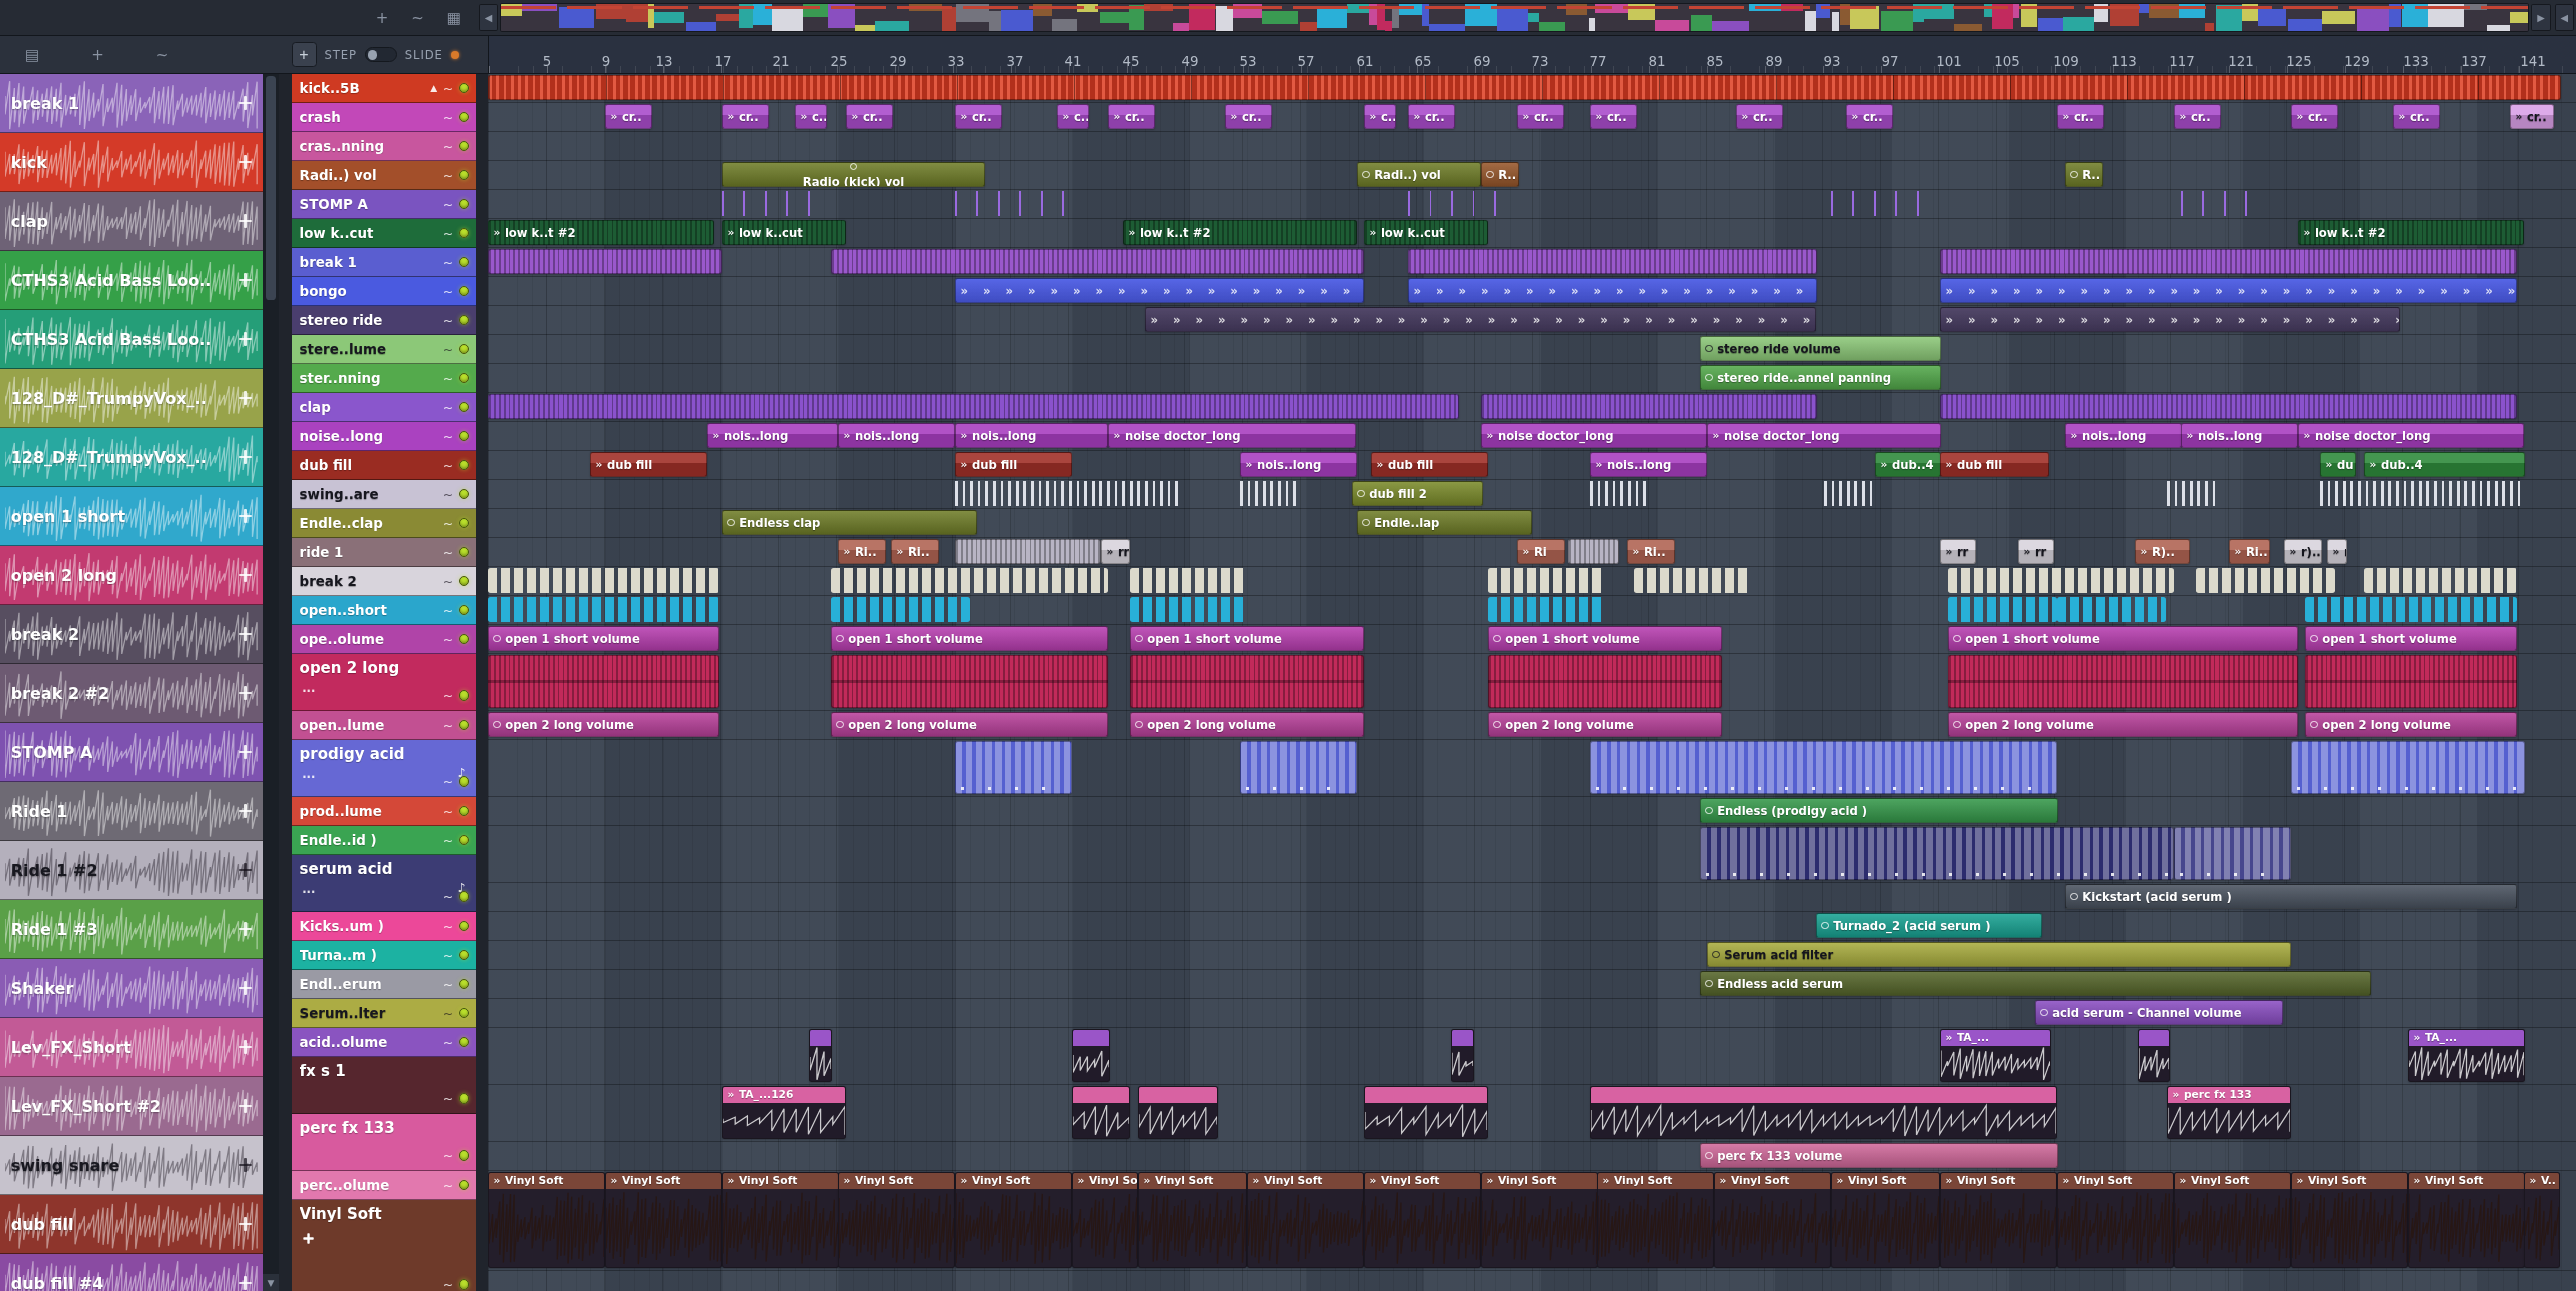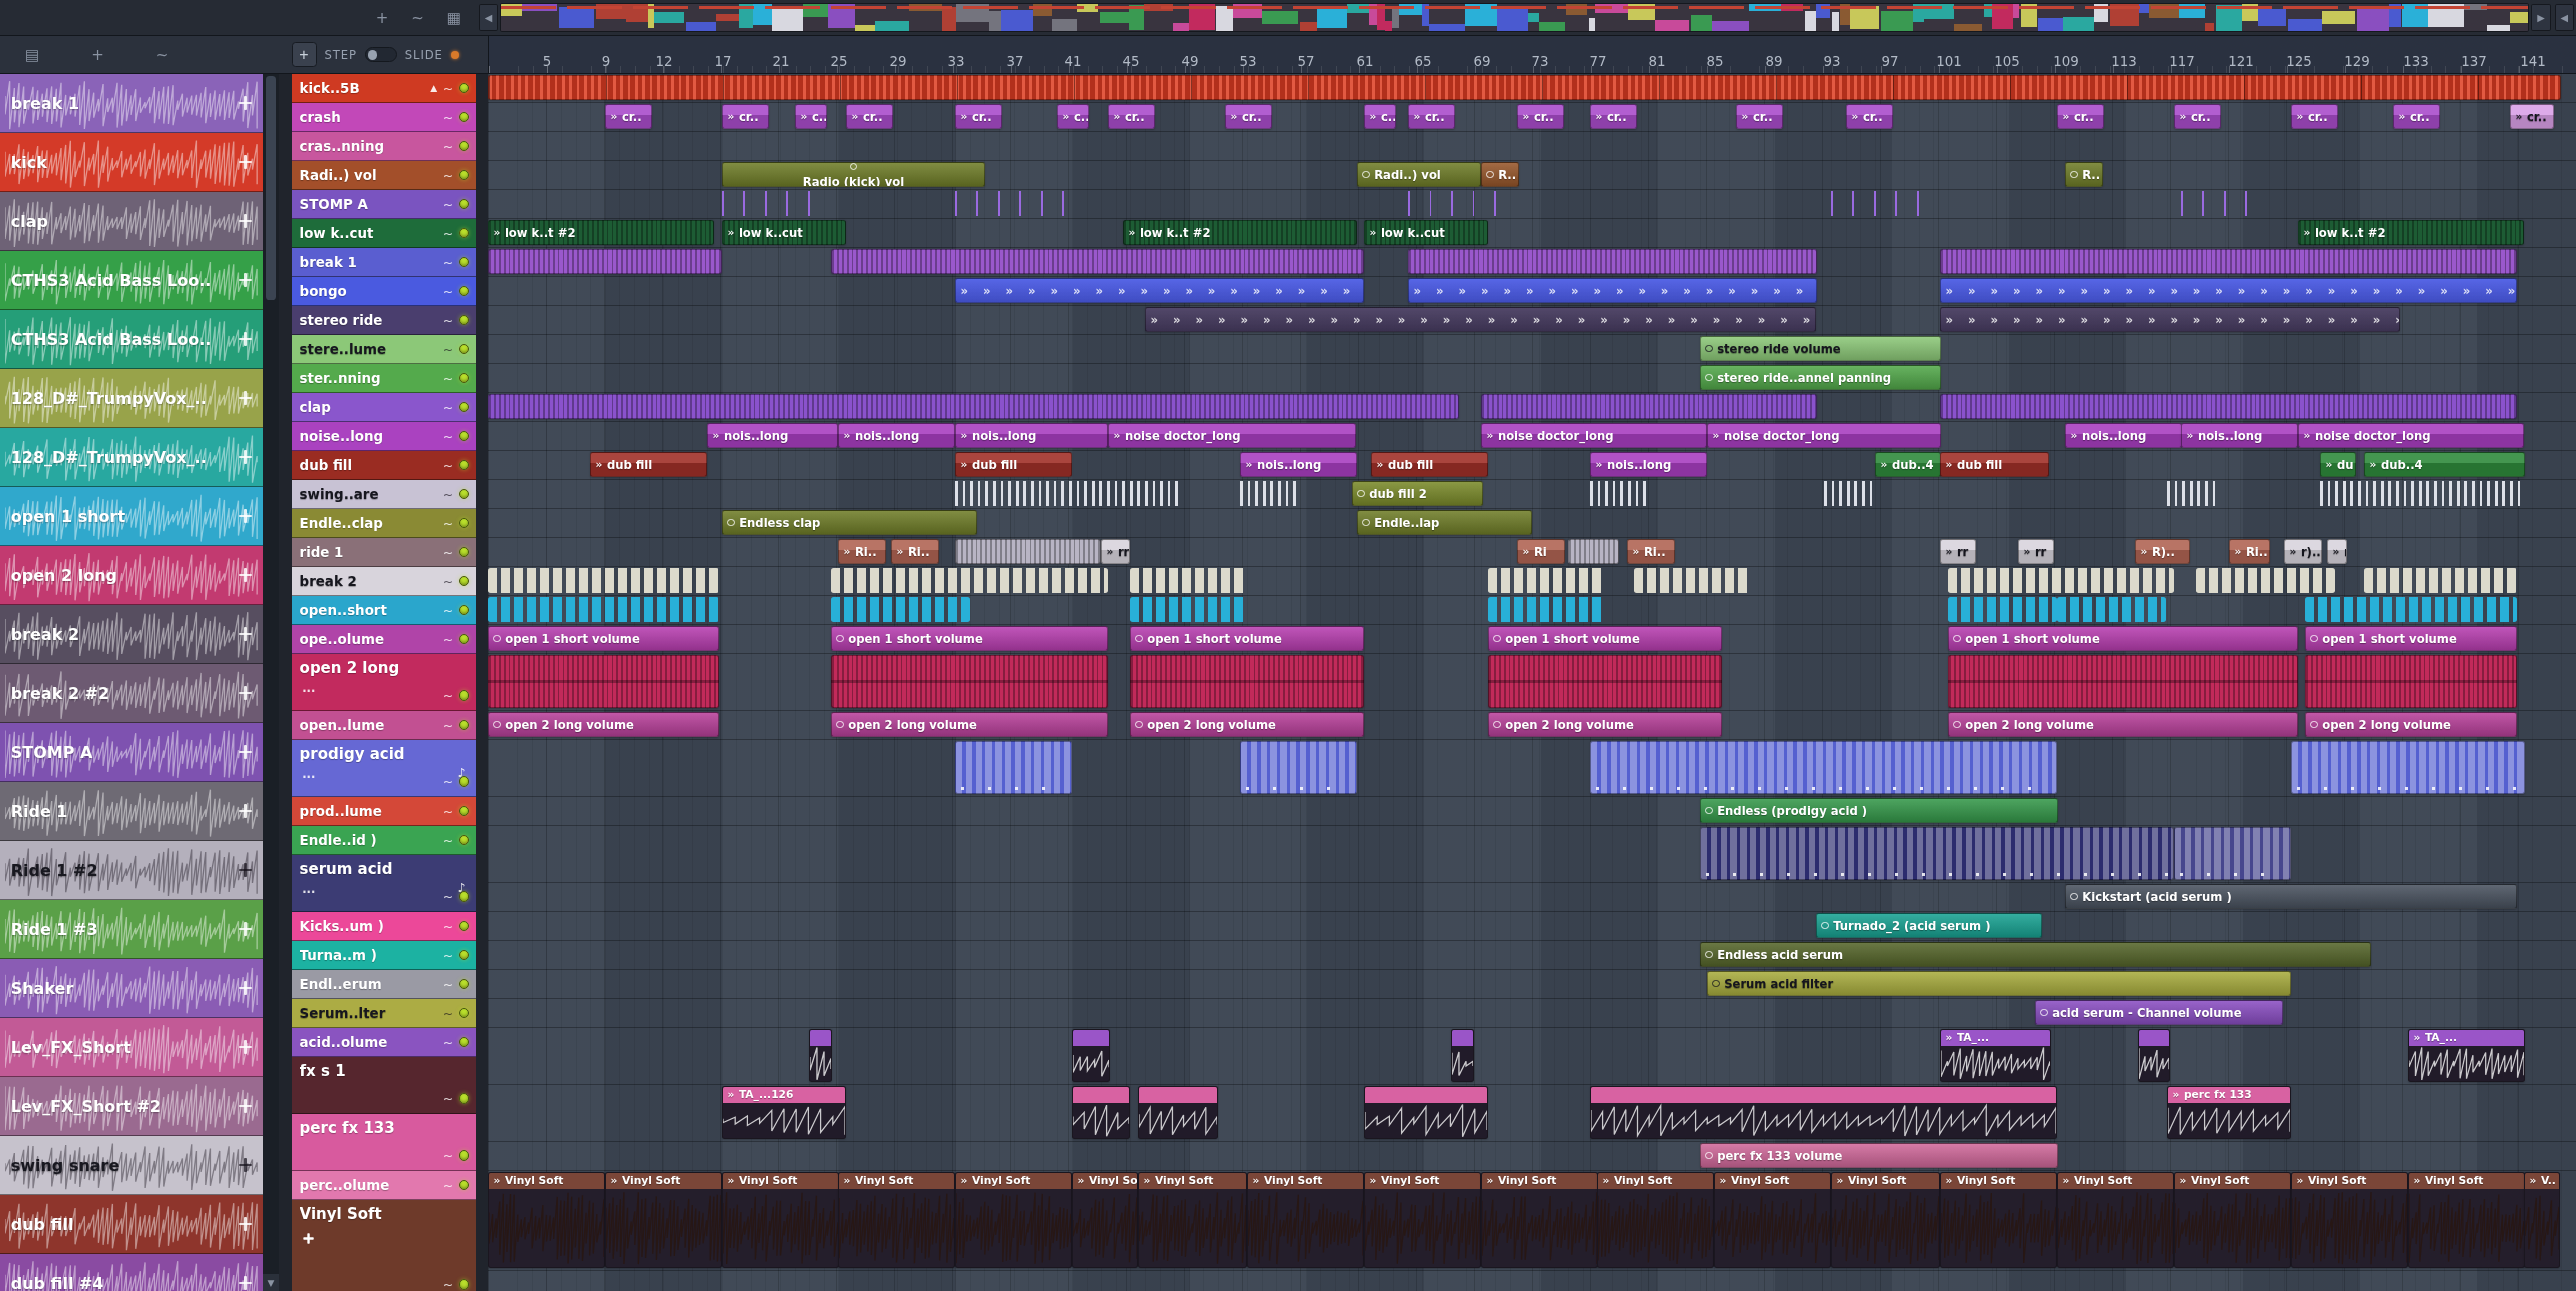--- a/index.html
+++ b/index.html
@@ -207,21 +207,21 @@
       <span class="ss-label">STEP</span>
       <span class="toggle">
           <i></i>
         </span>
       <span class="ss-label">SLIDE</span>
       <span class="dot"></span>
     </div>
     <div class="ruler" id="ruler">
         <span class="rn" style="left: 58px;">5</span>
         <span class="rn" style="left: 117px;">9</span>
-        <span class="rn" style="left: 175px;">12</span>
+        <span class="rn" style="left: 175px;">13</span>
         <span class="rn" style="left: 234px;">17</span>
         <span class="rn" style="left: 292px;">21</span>
         <span class="rn" style="left: 350px;">25</span>
         <span class="rn" style="left: 409px;">29</span>
         <span class="rn" style="left: 467px;">33</span>
         <span class="rn" style="left: 526px;">37</span>
         <span class="rn" style="left: 584px;">41</span>
         <span class="rn" style="left: 642px;">45</span>
         <span class="rn" style="left: 701px;">49</span>
         <span class="rn" style="left: 759px;">53</span>
@@ -1233,32 +1233,32 @@
         </div>
         <div class="pl-row" style="height: 29px;">
           <div class="clip c-auto" style="left: 1328px; width: 226px; background: linear-gradient(rgba(255, 255, 255, 0.12), rgba(0, 0, 0, 0.2)), rgb(24, 162, 146);">
             <span class="clip-label" style="color: rgb(255, 255, 255);">
               <i class="aic"></i>
               <span>Turnado_2 (acid serum )</span>
             </span>
           </div>
         </div>
         <div class="pl-row" style="height: 29px;">
-          <div class="clip c-auto" style="left: 1212px; width: 671px; background: linear-gradient(rgba(255, 255, 255, 0.12), rgba(0, 0, 0, 0.2)), rgb(85, 101, 42);">
-            <span class="clip-label" style="color: rgb(255, 255, 255);">
-              <i class="aic"></i>
-              <span>Endless acid serum</span>
-            </span>
-          </div>
-        </div>
-        <div class="pl-row" style="height: 29px;">
           <div class="clip c-auto" style="left: 1219px; width: 584px; background: linear-gradient(rgba(255, 255, 255, 0.12), rgba(0, 0, 0, 0.2)), rgb(168, 172, 62);">
             <span class="clip-label" style="color: rgb(21, 21, 29);">
               <i class="aic"></i>
               <span>Serum acid filter</span>
+            </span>
+          </div>
+        </div>
+        <div class="pl-row" style="height: 29px;">
+          <div class="clip c-auto" style="left: 1212px; width: 671px; background: linear-gradient(rgba(255, 255, 255, 0.12), rgba(0, 0, 0, 0.2)), rgb(85, 101, 42);">
+            <span class="clip-label" style="color: rgb(255, 255, 255);">
+              <i class="aic"></i>
+              <span>Endless acid serum</span>
             </span>
           </div>
         </div>
         <div class="pl-row" style="height: 29px;">
           <div class="clip c-auto" style="left: 1547px; width: 248px; background: linear-gradient(rgba(255, 255, 255, 0.12), rgba(0, 0, 0, 0.2)), rgb(138, 78, 194);">
             <span class="clip-label" style="color: rgb(255, 255, 255);">
               <i class="aic"></i>
               <span>acid serum - Channel volume</span>
             </span>
           </div>

